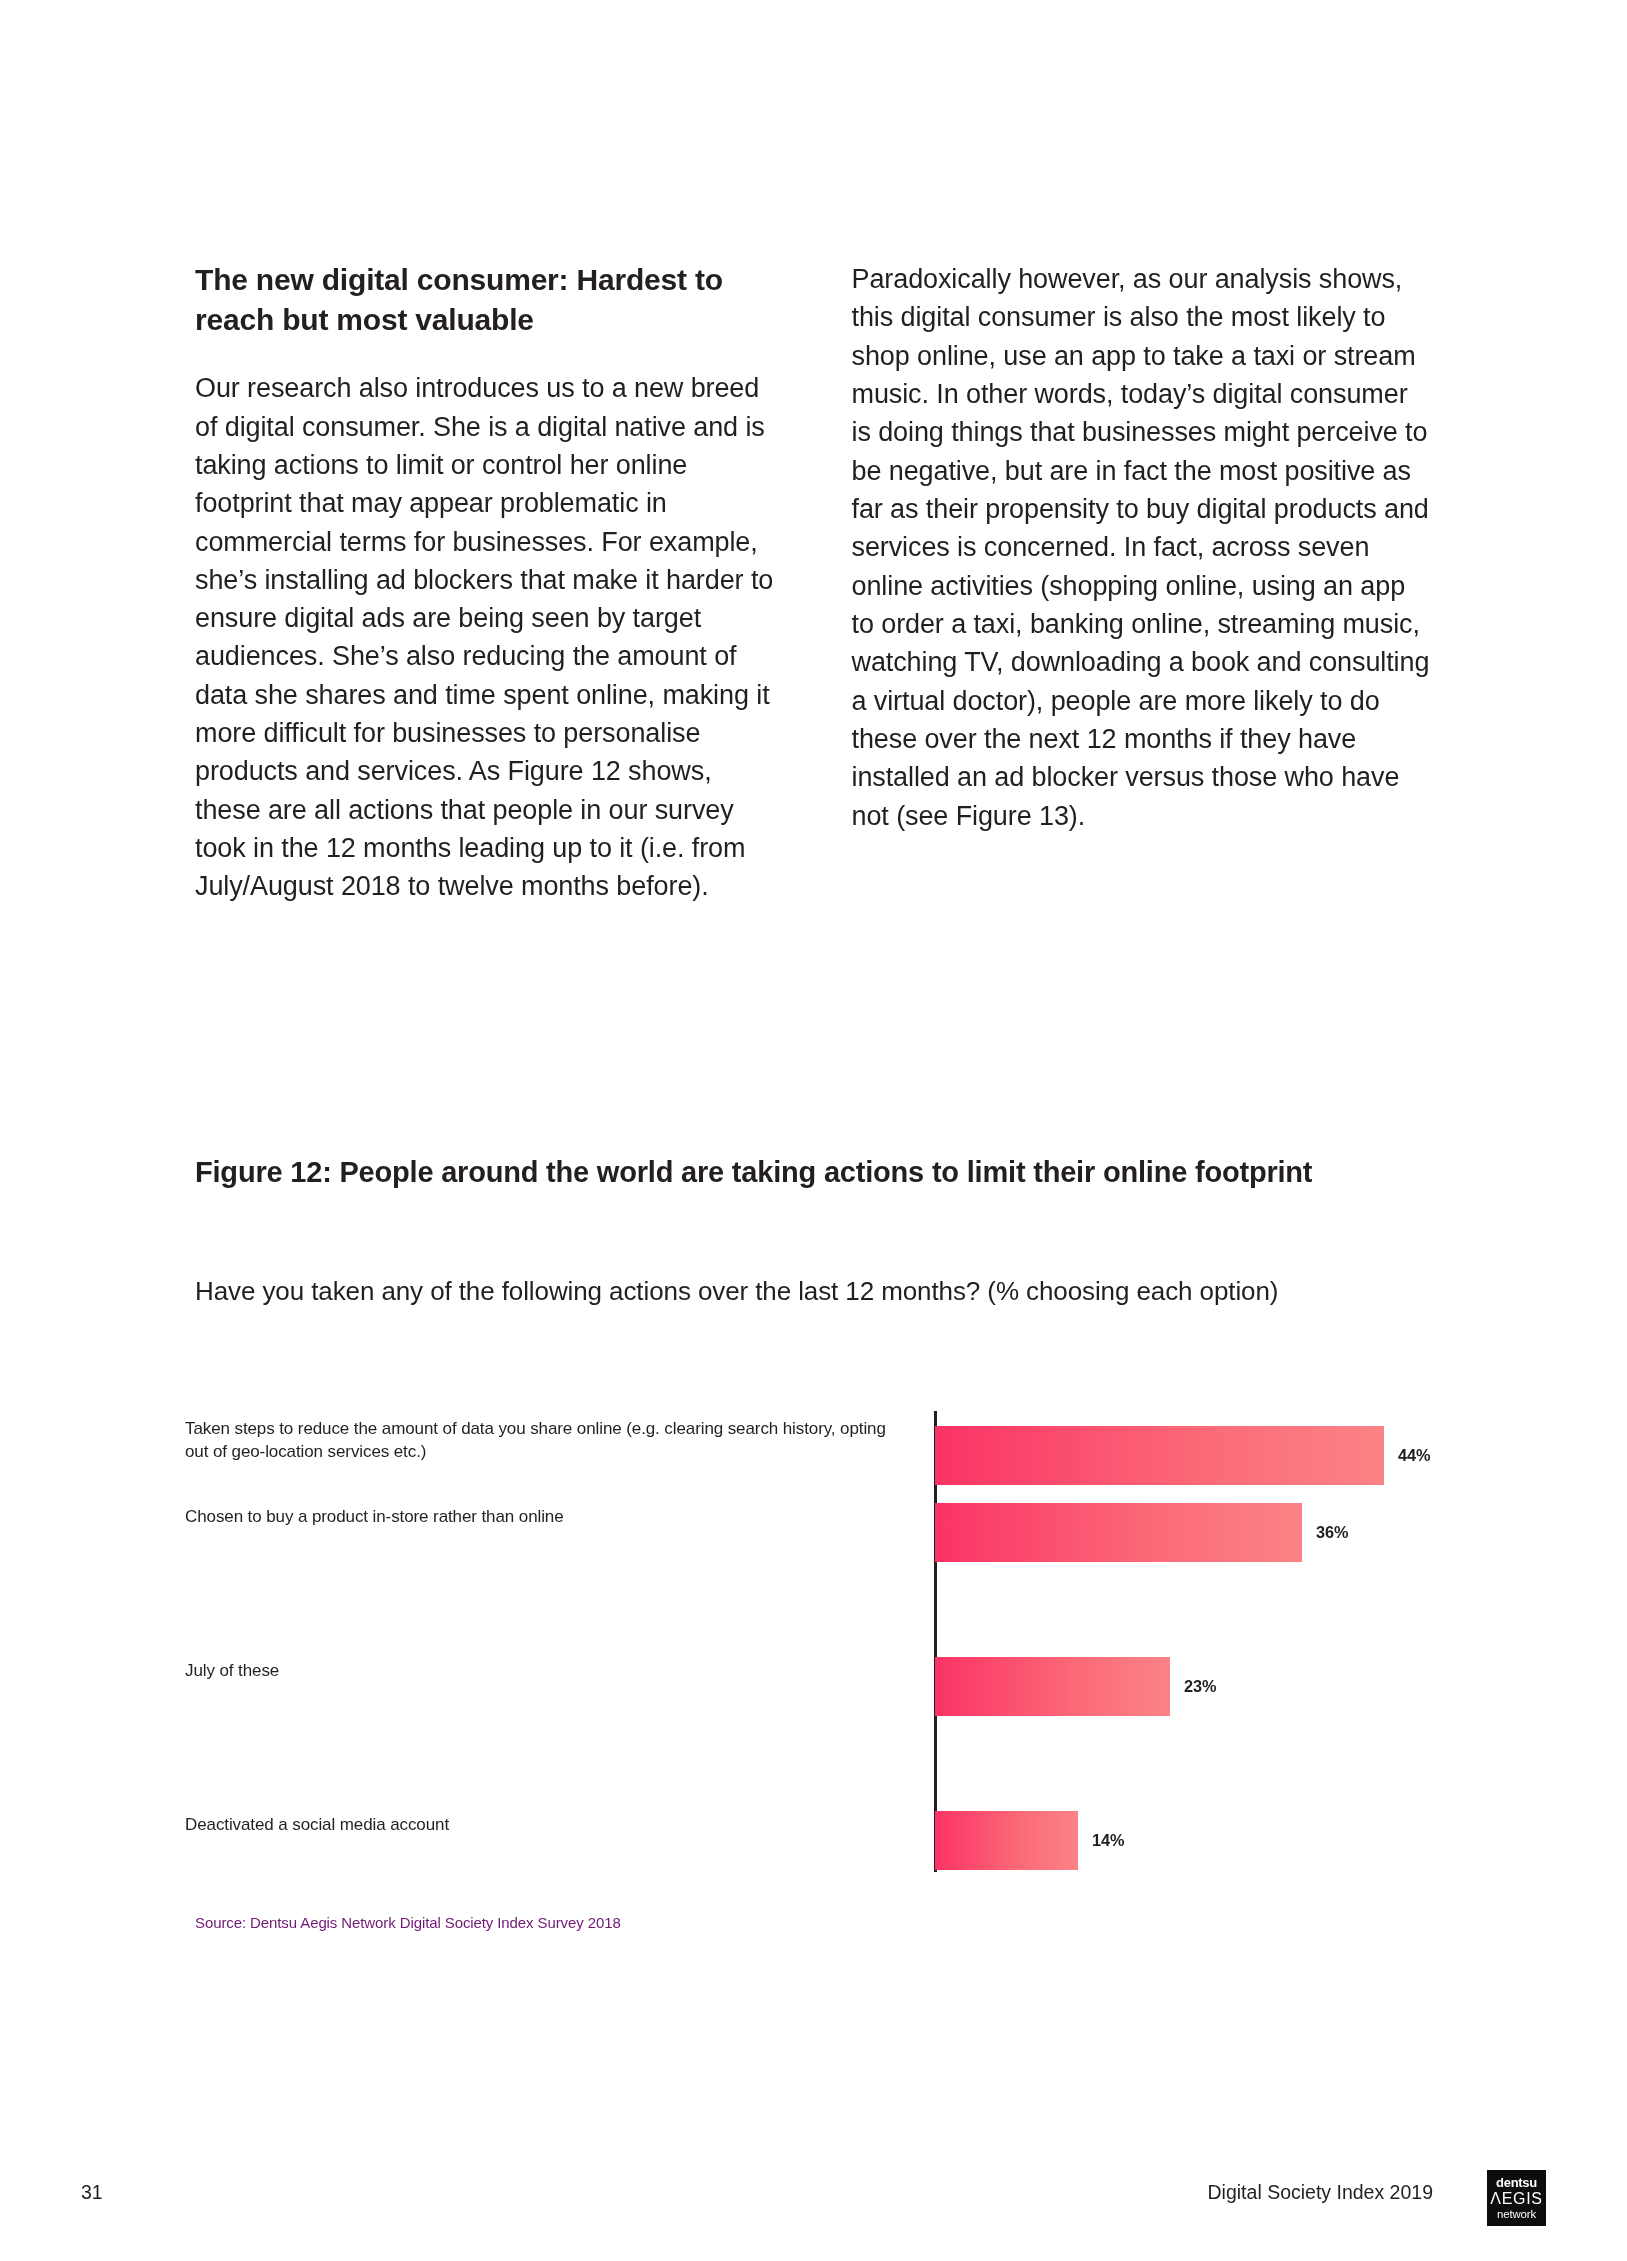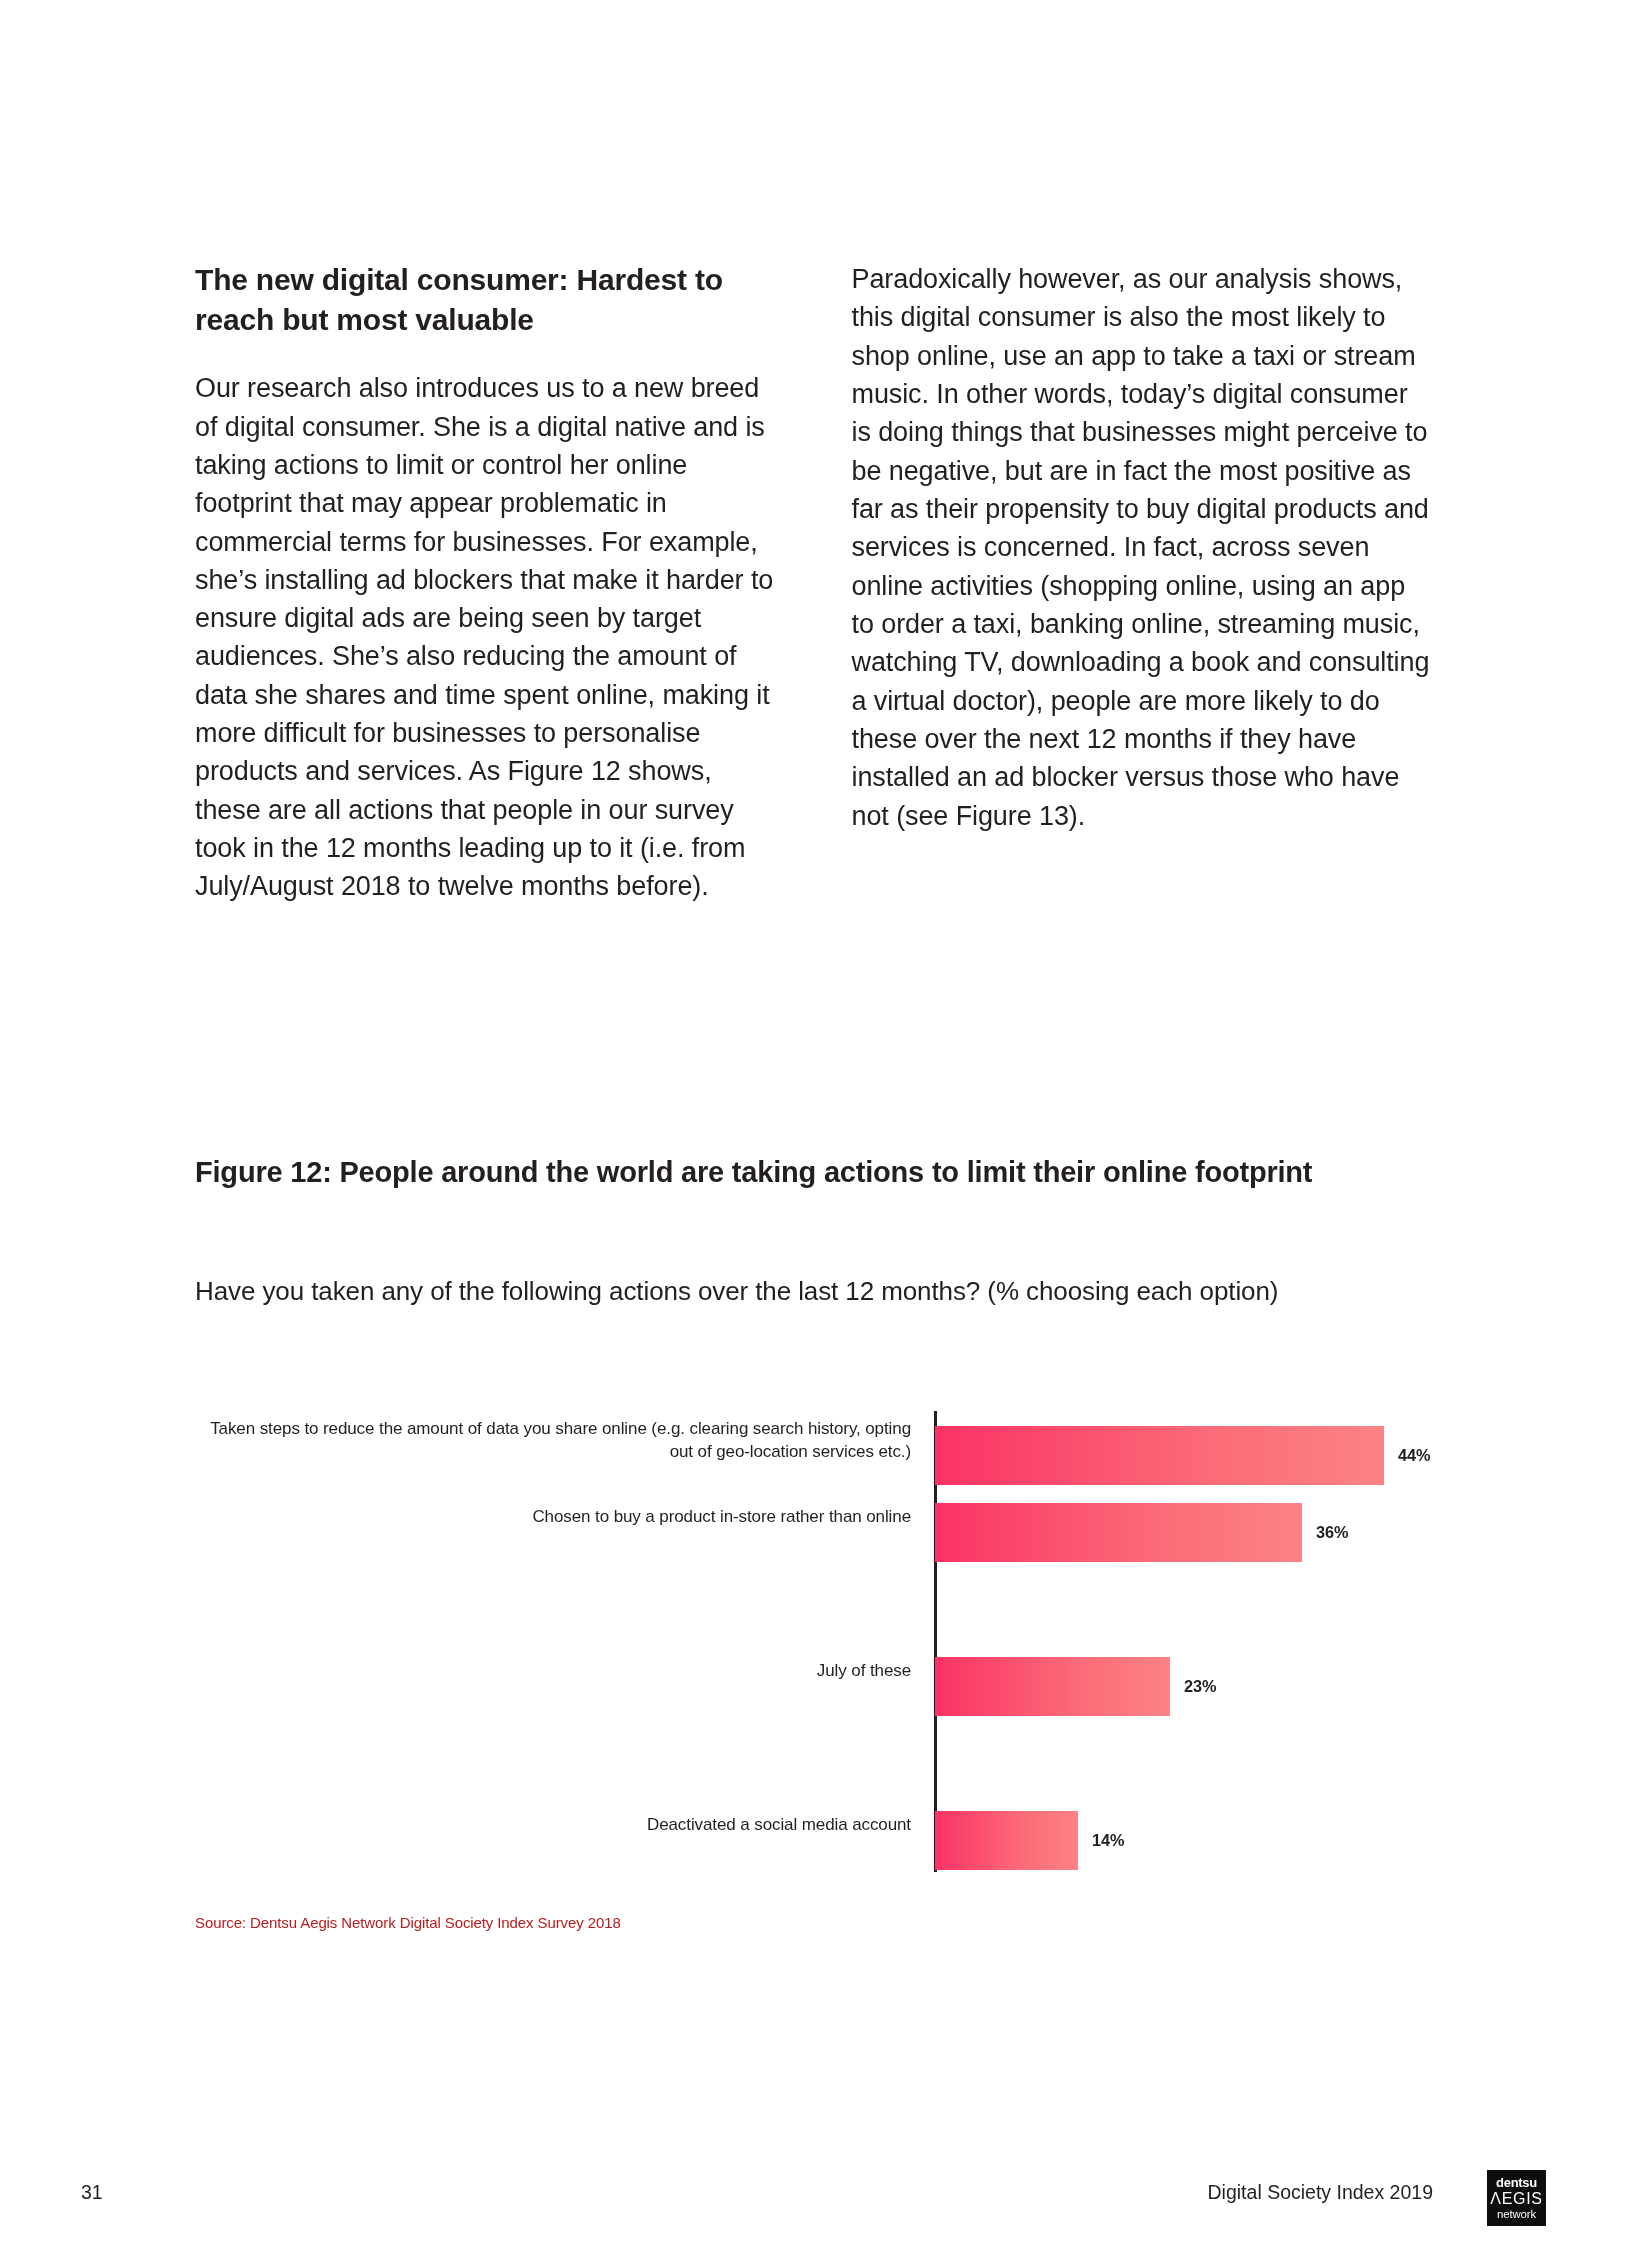--- a/index.html
+++ b/index.html
@@ -104,21 +104,20 @@
   .chart-row {
     position: absolute;
     left: 0;
     width: 1259px;
     height: 59px;
     display: flex;
     align-items: center;
   }
   .cat-label {
     width: 738px;
-    text-align: right;
     padding-right: 12px;
     box-sizing: border-box;
     font-size: 17px;
     line-height: 1.3;
     letter-spacing: -0.1px;
     color: #231f20;
   }
   .bar-wrap {
     position: relative;
     height: 59px;
@@ -138,21 +137,21 @@
     margin-left: 14px;
     white-space: nowrap;
   }
 
   .source-note {
     position: absolute;
     left: 195px;
     top: 1914px;
     font-size: 15px;
     letter-spacing: -0.1px;
-    color: #b91c1c;
+    color: #701a75;
   }
 
   
   .page-number {
     position: absolute;
     left: 81px;
     top: 2181px;
     font-size: 19.5px;
     color: #231f20;
   }

